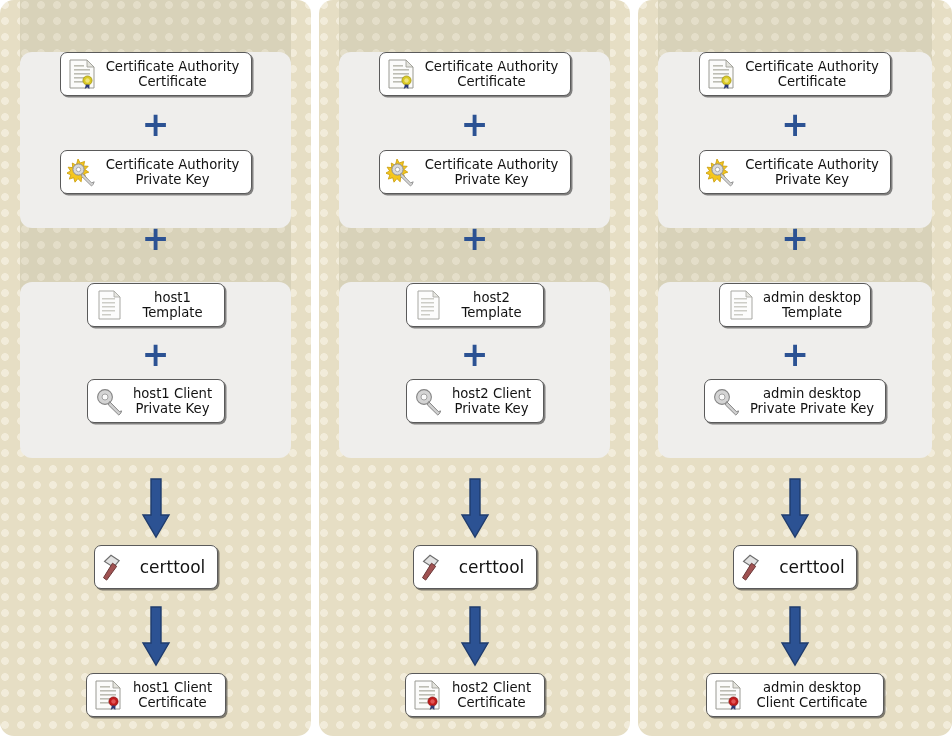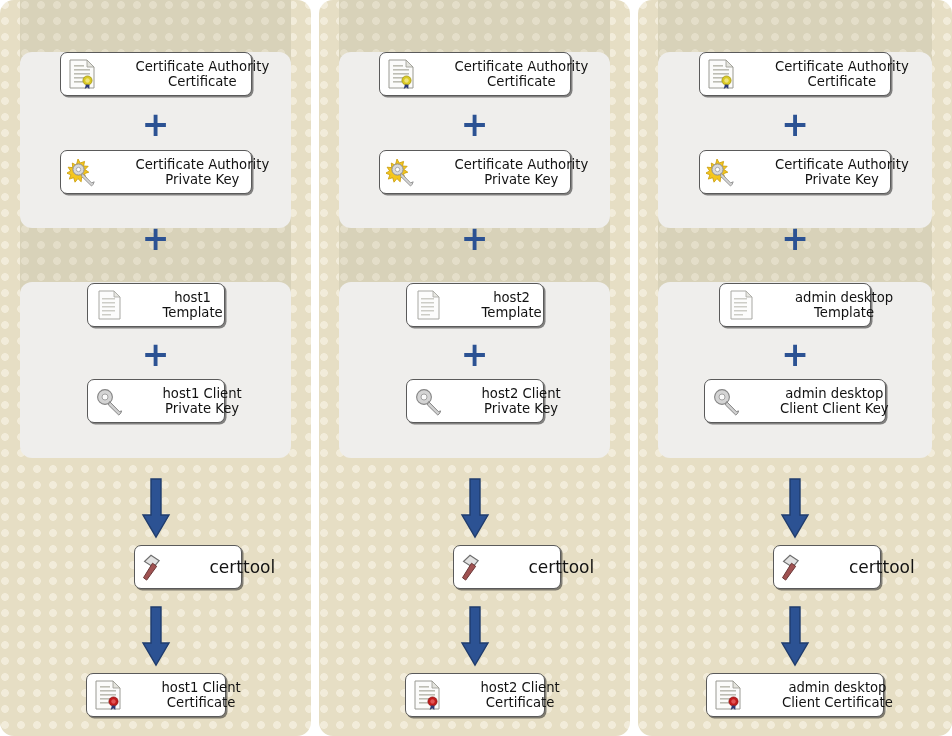--- a/index.html
+++ b/index.html
@@ -55,21 +55,20 @@
     position:absolute;
     left:50%;transform:translateX(-50%);
     display:flex;align-items:center;
     box-sizing:border-box;
     background:#ffffff;
     border:1.6px solid #5a5a5a;
     border-radius:7px;
     box-shadow:1.5px 1.5px 0 rgba(40,40,40,.55);
     padding:5px 9px 5px 6px;
     height:44px;
-    gap:32px;
   }
   .itembox .ico{
     flex:0 0 auto;width:30px;height:32px;margin-right:7px;
     display:block;
   }
   .itembox .lbl{
     font-size:13.2px;line-height:15.5px;color:#121212;
     text-align:center;flex:1 1 auto;white-space:nowrap;
   }
   .lbl .b{font-weight:normal;}
@@ -85,21 +84,21 @@
   .arrow{position:absolute;left:50%;transform:translateX(-50%);width:34px;height:62px;}
 
   
   .free{position:absolute;left:50%;transform:translateX(-50%);}
 
   .w-ca       {width:192px;}
   .w-host-tpl {width:138px;}
   .w-host-key {width:138px;}
   .w-admin-tpl{width:152px;}
   .w-admin-key{width:182px;}
-  .w-certtool {width:108px;margin-left:32px;}
+  .w-certtool {width:124px;}
   .w-outcert  {width:140px;}
   .w-admin-out{width:178px;}
 
   .certtool-lbl{font-size:17px !important;line-height:19px !important;}
 </style>
 </head>
 <body>
 
 <div id="stage">
 
@@ -410,21 +409,21 @@
     <div class="plus" style="top:338px;">+</div>
 
     <div class="itembox w-admin-key" style="top:379px;">
       <svg class="ico" viewBox="0 0 30 32">
         <circle cx="11" cy="12" r="7.4" fill="#d4d4d4" stroke="#858585" stroke-width="1.1"></circle>
         <circle cx="11" cy="12" r="3" fill="#fafafa" stroke="#9b9b9b" stroke-width="0.9"></circle>
         <path d="M15.6 16.6 l9.8 10 l2.2 -.7 l-.8 2.2 l-2 2 l-10.4 -10.2 z" fill="#d0d0d0" stroke="#858585" stroke-width="1"></path>
       </svg>
       <div class="lbl">
         <span>admin desktop</span><span class="b"></span><br>
-        <span class="b">Client Client Key</span>
+        <span class="b">Private Private Key</span>
       </div>
     </div>
 
     <svg class="arrow" style="top:477px;" viewBox="0 0 34 62">
       <path d="M12 2 h10 v36 h8 l-13 22 l-13 -22 h8 z" fill="#2c5293" stroke="#1f3c6d" stroke-width="1.4"></path>
     </svg>
 
     <div class="itembox free w-certtool" style="top:545px;height:44px;">
       <svg class="ico" viewBox="0 0 30 32">
         <path d="M3.5 10.5 l6.5 -6.2 l8.2 5.4 l-5.6 6.5 z" fill="#e2e2e2" stroke="#6f6f6f" stroke-width="1.1"></path>

